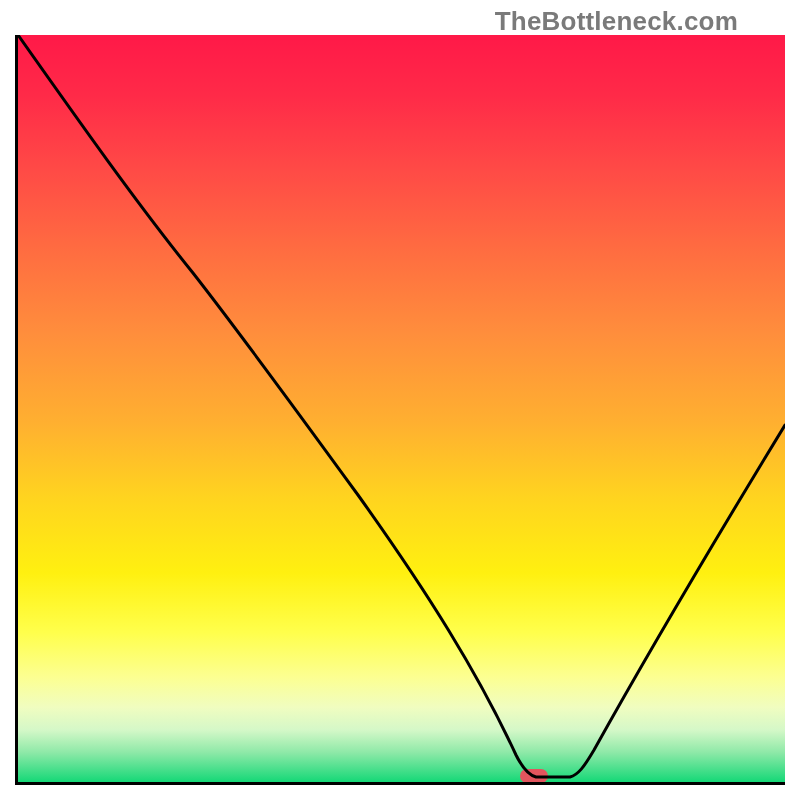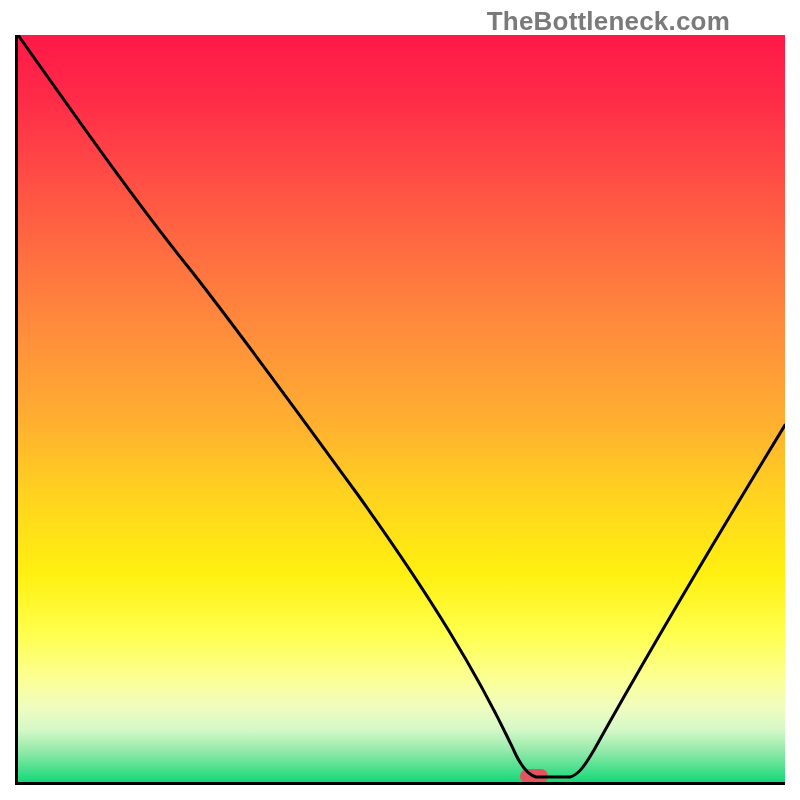--- a/index.html
+++ b/index.html
@@ -7,20 +7,21 @@
     padding: 0;
     width: 800px;
     height: 800px;
     background: #ffffff;
     overflow: hidden;
   }
   .chart-container {
     position: relative;
     width: 740px;
     height: 800px;
+    padding-left: 8px;
   }
   .watermark {
     position: absolute;
     top: 6px;
     right: 10px;
     font-family: Arial, Helvetica, sans-serif;
     font-size: 26px;
     font-weight: 600;
     color: #7a7a7a;
     letter-spacing: 0.2px;

